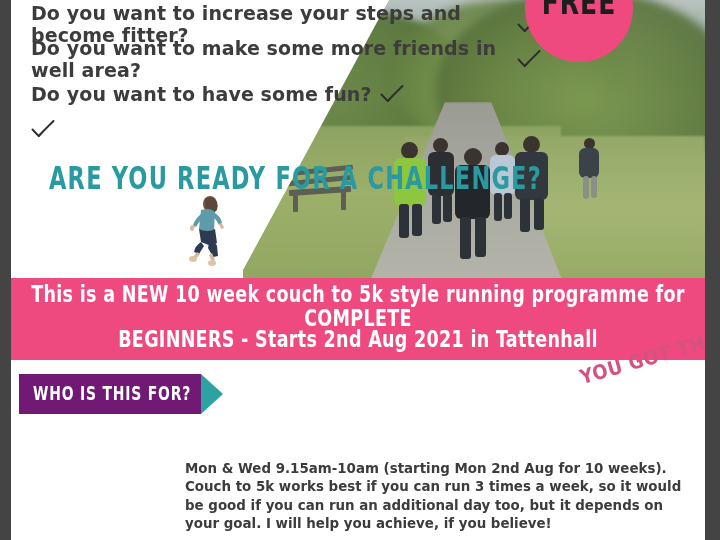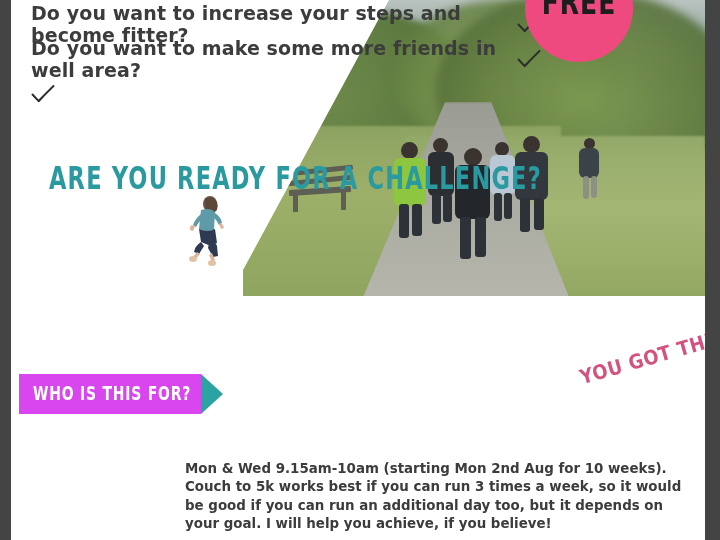--- a/index.html
+++ b/index.html
@@ -71,21 +71,21 @@
 
   
   .banner{position:absolute;left:0;top:278px;width:694px;height:82px;background:#ef4a7f;z-index:30;
     display:flex;flex-direction:column;align-items:center;justify-content:center;gap:2px;}
   .banner div{font-family:"DejaVu Sans Condensed","DejaVu Sans",sans-serif;font-weight:700;color:#ffffff;
     font-size:19.5px;letter-spacing:.3px;transform:scaleY(1.18);text-align:center;line-height:1.05;}
 
   
   .lower{position:absolute;left:0;top:360px;width:694px;height:180px;background:#fff;z-index:30;}
   .badge{position:absolute;left:8px;height:40px;display:flex;align-items:center;}
-  .badge .body{background:#d946ef;height:40px;display:flex;align-items:center;padding:0 10px 0 14px;}
+  .badge .body{background:#701a75;height:40px;display:flex;align-items:center;padding:0 10px 0 14px;}
   .badge .body span{font-family:"DejaVu Sans Condensed","DejaVu Sans",sans-serif;font-weight:700;
     color:#ffffff;font-size:15.5px;letter-spacing:.8px;transform:scaleY(1.2);white-space:nowrap;}
   .badge .tip{width:0;height:0;border-top:20px solid transparent;border-bottom:20px solid transparent;
     border-left:22px solid #2ba3a3;}
   .para{position:absolute;font-family:"DejaVu Sans",sans-serif;font-size:13.4px;color:#3c3c3c;
     font-weight:600;line-height:18.3px;}
   .yougot{position:absolute;left:566px;top:6px;width:150px;transform:rotate(-16deg);z-index:40;
     font-family:"DejaVu Sans Condensed","DejaVu Sans",sans-serif;font-weight:700;font-size:20px;
     color:#d4527f;letter-spacing:.5px;transform-origin:left top;white-space:nowrap;}
 </style>
@@ -172,20 +172,27 @@
       </div>
 
       <div class="q">
         <div class="t">Do you want to make some more friends in well area?</div>
         <svg class="tick" viewBox="0 0 24 18">
           <path d="M1.5 9.5 L7.5 16 L22.5 1" fill="none" stroke="#2d2d2d" stroke-width="1.9" stroke-linecap="round"></path>
           <path d="M2.5 11.5 L8 17 L20 3" fill="none" stroke="#2d2d2d" stroke-width="1" stroke-linecap="round" opacity=".8"></path>
         </svg>
       </div>
 
+      <div class="q">
+        <div class="t">Do you want to have some fun?</div>
+        <svg class="tick" viewBox="0 0 24 18">
+          <path d="M1.5 9.5 L7.5 16 L22.5 1" fill="none" stroke="#2d2d2d" stroke-width="1.9" stroke-linecap="round"></path>
+          <path d="M2.5 11.5 L8 17 L20 3" fill="none" stroke="#2d2d2d" stroke-width="1" stroke-linecap="round" opacity=".8"></path>
+        </svg>
+      </div>
 
       <div class="q">
         <svg class="tick" viewBox="0 0 24 18">
           <path d="M1.5 9.5 L7.5 16 L22.5 1" fill="none" stroke="#2d2d2d" stroke-width="1.9" stroke-linecap="round"></path>
           <path d="M2.5 11.5 L8 17 L20 3" fill="none" stroke="#2d2d2d" stroke-width="1" stroke-linecap="round" opacity=".8"></path>
         </svg>
       </div>
     </div>
 
     <div class="headline">ARE YOU READY FOR A CHALLENGE?</div>
@@ -200,20 +207,24 @@
       <path d="M30 47 q7 -1 8 3 l1 10 -5 1 -5 -9 z" fill="#2e3a52"></path>
       <path d="M22 46 q-6 4 -7 10 l5 2 5 -8 z" fill="#2e3a52"></path>
       <path d="M33 57 l3 7 -3 2 -3 -7 z" fill="#d9b79a"></path>
       <path d="M18 56 l-5 6 3 2 5 -6 z" fill="#d9b79a"></path>
       <ellipse cx="33" cy="67" rx="4" ry="3" fill="#e2c2a6"></ellipse>
       <ellipse cx="14" cy="63" rx="4" ry="3" fill="#e2c2a6"></ellipse>
       <path d="M42 27 q3 2 3 5 l-3 1 -2 -5 z" fill="#d9b79a"></path>
       <path d="M13 29 q-3 2 -2 5 l3 1 2 -5 z" fill="#d9b79a"></path>
     </svg>
 
+    <div class="banner">
+      <div>This is a NEW 10 week couch to 5k style running programme for COMPLETE</div>
+      <div>BEGINNERS - Starts 2nd Aug 2021 in Tattenhall</div>
+    </div>
 
     <div class="lower">
 
       <div class="badge" style="top:14px;">
         <div class="body">
             <span>WHO IS THIS FOR?</span>
           </div>
         <div class="tip"></div>
       </div>
 

